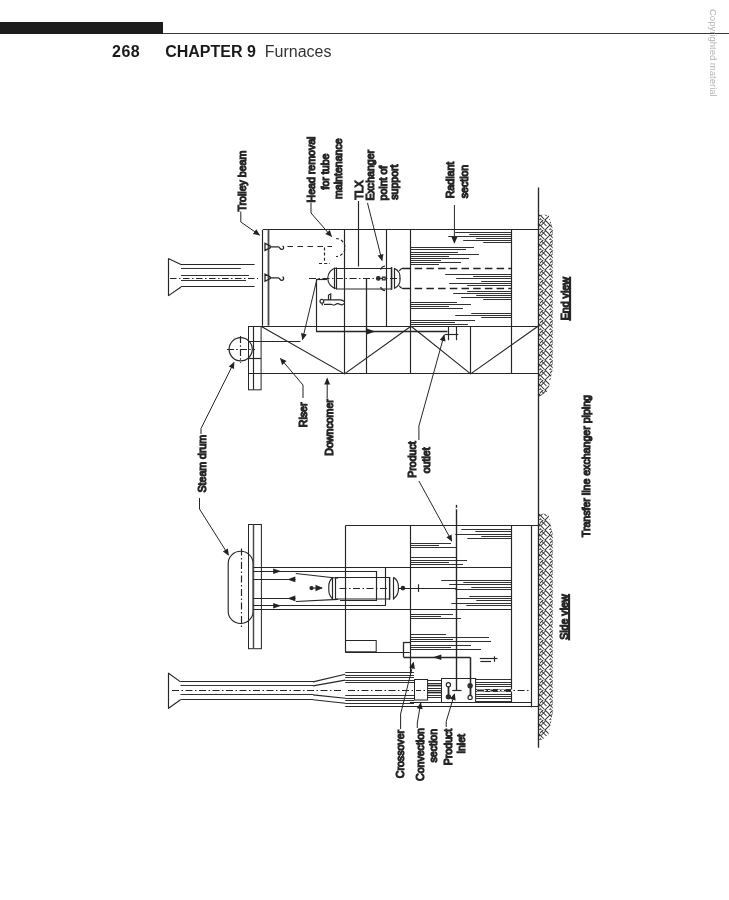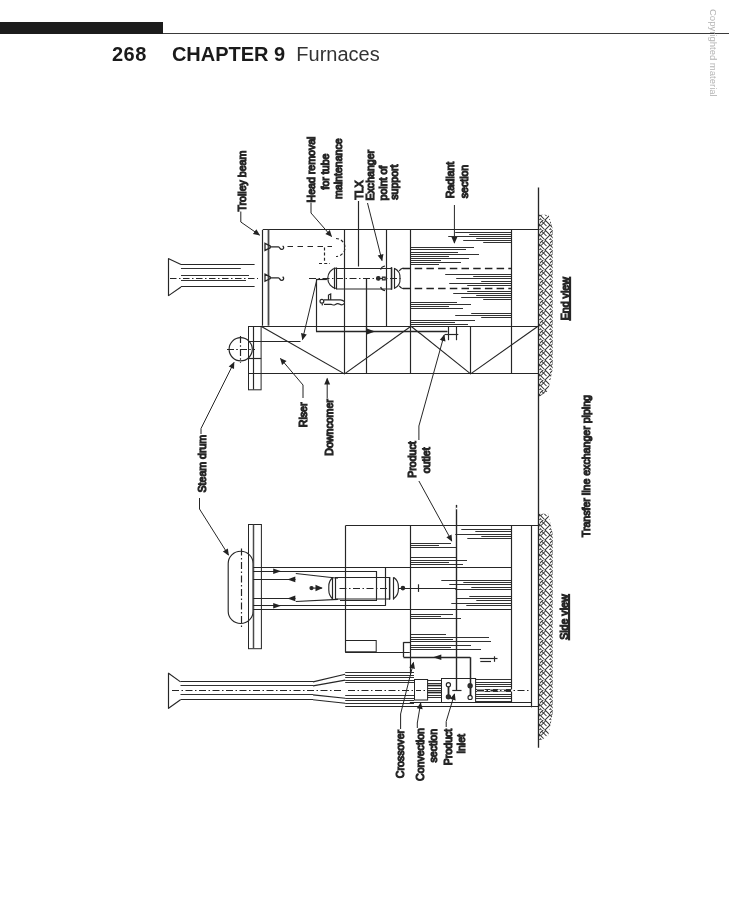--- a/index.html
+++ b/index.html
@@ -368,18 +368,18 @@
 <text class="lbl" font-size="10.6" transform="translate(567.5,639.8) rotate(-90)" text-decoration="underline">Side view</text>
 
 <text class="lbl" font-size="10.6" transform="translate(589.5,537.2) rotate(-90)">Transfer line exchanger piping</text>
 </g>
 </svg>
 
 <div style="position:absolute;left:0;top:22px;width:163px;height:12px;background:#1c1c1c;"></div>
 
 <div style="position:absolute;left:163px;top:33px;width:566px;height:1.2px;background:#3a3a3a;"></div>
 
-<div style="position:absolute;left:112px;top:42.5px;font-family:'Liberation Sans',sans-serif;font-size:20px;color:#1a1a1a;">
+<div style="position:absolute;left:112px;top:42.5px;font-family:'Liberation Sans',sans-serif;font-size:16px;color:#1a1a1a;">
   <b style="letter-spacing:0.5px;">268</b><span style="display:inline-block;width:25px;"></span><b>CHAPTER 9</b>&nbsp; <span style="color:#333;">Furnaces</span>
 </div>
 
 <div style="position:absolute;left:719px;top:9px;transform:rotate(90deg);transform-origin:0 0;font-family:'Liberation Sans',sans-serif;font-size:9.5px;color:#b4b4b4;white-space:nowrap;">Copyrighted material</div>
 </div>
 
 </body></html>

